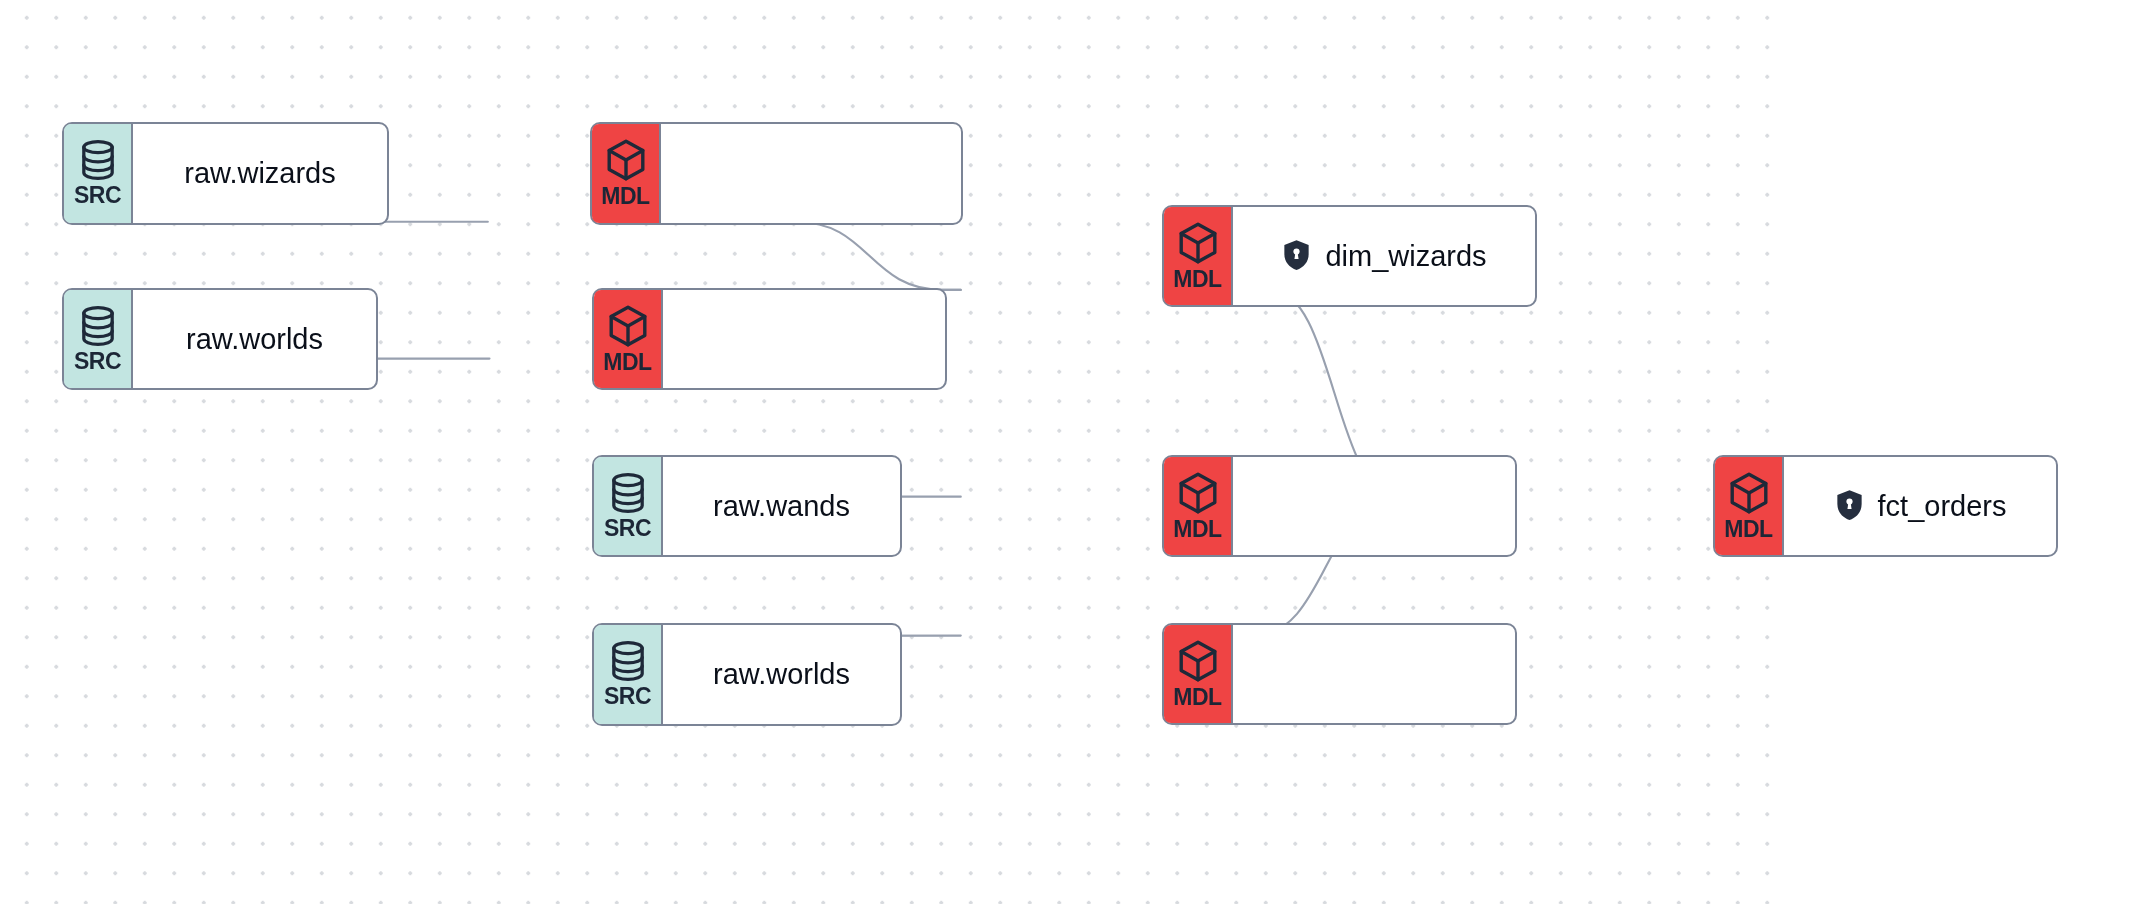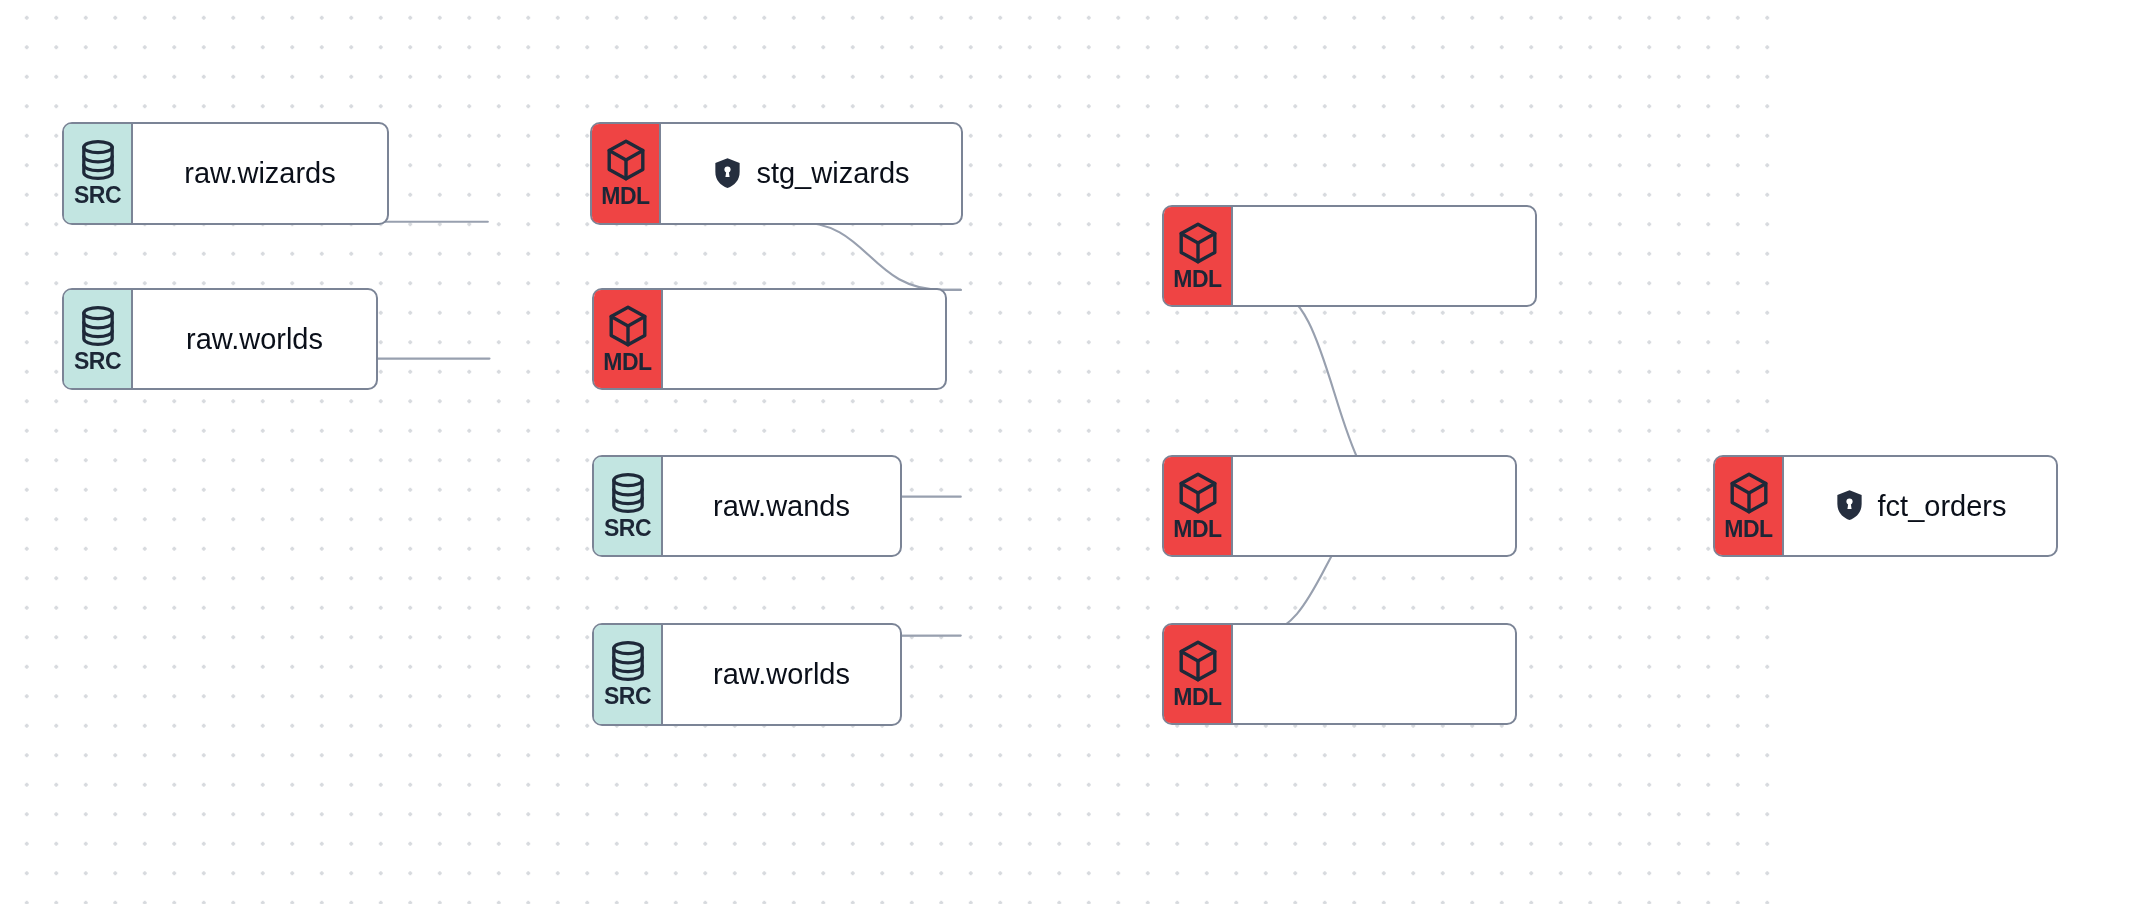--- a/index.html
+++ b/index.html
@@ -173,77 +173,77 @@
     <div class="badge kind-MDL">
       <span class="badge-icon">
             <svg width="48" height="48" viewBox="0 0 24 24" fill="none" stroke="#1e2939" stroke-width="1.7" stroke-linecap="round" stroke-linejoin="round">
               <path d="M12 2.6l8.4 4.7v9.4L12 21.4l-8.4-4.7V7.3z"></path>
               <path d="M3.6 7.3L12 12l8.4-4.7"></path>
               <path d="M12 12v9.4"></path>
             </svg>
           </span>
       <span class="kind-label">MDL</span>
     </div>
+  </div>
+      <div class="node" style="left: 592px; top: 288px; width: 355px; height: 102px;">
+    <div class="badge kind-MDL">
+      <span class="badge-icon">
+            <svg width="48" height="48" viewBox="0 0 24 24" fill="none" stroke="#1e2939" stroke-width="1.7" stroke-linecap="round" stroke-linejoin="round">
+              <path d="M12 2.6l8.4 4.7v9.4L12 21.4l-8.4-4.7V7.3z"></path>
+              <path d="M3.6 7.3L12 12l8.4-4.7"></path>
+              <path d="M12 12v9.4"></path>
+            </svg>
+          </span>
+      <span class="kind-label">MDL</span>
+    </div>
+  </div>
+      <div class="node" style="left: 1162px; top: 455px; width: 355px; height: 102px;">
+    <div class="badge kind-MDL">
+      <span class="badge-icon">
+            <svg width="48" height="48" viewBox="0 0 24 24" fill="none" stroke="#1e2939" stroke-width="1.7" stroke-linecap="round" stroke-linejoin="round">
+              <path d="M12 2.6l8.4 4.7v9.4L12 21.4l-8.4-4.7V7.3z"></path>
+              <path d="M3.6 7.3L12 12l8.4-4.7"></path>
+              <path d="M12 12v9.4"></path>
+            </svg>
+          </span>
+      <span class="kind-label">MDL</span>
+    </div>
+  </div>
+      <div class="node" style="left: 1162px; top: 623px; width: 355px; height: 102px;">
+    <div class="badge kind-MDL">
+      <span class="badge-icon">
+            <svg width="48" height="48" viewBox="0 0 24 24" fill="none" stroke="#1e2939" stroke-width="1.7" stroke-linecap="round" stroke-linejoin="round">
+              <path d="M12 2.6l8.4 4.7v9.4L12 21.4l-8.4-4.7V7.3z"></path>
+              <path d="M3.6 7.3L12 12l8.4-4.7"></path>
+              <path d="M12 12v9.4"></path>
+            </svg>
+          </span>
+      <span class="kind-label">MDL</span>
+    </div>
+  </div>
+      <div class="node" style="left: 1162px; top: 205px; width: 375px; height: 102px;">
+    <div class="badge kind-MDL">
+      <span class="badge-icon">
+            <svg width="48" height="48" viewBox="0 0 24 24" fill="none" stroke="#1e2939" stroke-width="1.7" stroke-linecap="round" stroke-linejoin="round">
+              <path d="M12 2.6l8.4 4.7v9.4L12 21.4l-8.4-4.7V7.3z"></path>
+              <path d="M3.6 7.3L12 12l8.4-4.7"></path>
+              <path d="M12 12v9.4"></path>
+            </svg>
+          </span>
+      <span class="kind-label">MDL</span>
+    </div>
     <div class="body">
       <span class="shield-wrap">
             <svg width="31" height="34" viewBox="0 0 24 26" fill="none">
               <path d="M12 0.9l9.4 3.5v7.1c0 6.2-3.9 10.4-9.4 12.4C6.5 21.9 2.6 17.7 2.6 11.5V4.4z" fill="#252e3e"></path>
               <circle cx="12" cy="9.6" r="2.4" fill="#ffffff"></circle>
               <path d="M11 11.3h2l0.6 4.1h-3.2z" fill="#ffffff"></path>
             </svg>
           </span>
-      <span class="label">stg_wizards</span>
-    </div>
-  </div>
-      <div class="node" style="left: 592px; top: 288px; width: 355px; height: 102px;">
-    <div class="badge kind-MDL">
-      <span class="badge-icon">
-            <svg width="48" height="48" viewBox="0 0 24 24" fill="none" stroke="#1e2939" stroke-width="1.7" stroke-linecap="round" stroke-linejoin="round">
-              <path d="M12 2.6l8.4 4.7v9.4L12 21.4l-8.4-4.7V7.3z"></path>
-              <path d="M3.6 7.3L12 12l8.4-4.7"></path>
-              <path d="M12 12v9.4"></path>
-            </svg>
-          </span>
-      <span class="kind-label">MDL</span>
-    </div>
-  </div>
-      <div class="node" style="left: 1162px; top: 455px; width: 355px; height: 102px;">
-    <div class="badge kind-MDL">
-      <span class="badge-icon">
-            <svg width="48" height="48" viewBox="0 0 24 24" fill="none" stroke="#1e2939" stroke-width="1.7" stroke-linecap="round" stroke-linejoin="round">
-              <path d="M12 2.6l8.4 4.7v9.4L12 21.4l-8.4-4.7V7.3z"></path>
-              <path d="M3.6 7.3L12 12l8.4-4.7"></path>
-              <path d="M12 12v9.4"></path>
-            </svg>
-          </span>
-      <span class="kind-label">MDL</span>
-    </div>
-  </div>
-      <div class="node" style="left: 1162px; top: 623px; width: 355px; height: 102px;">
-    <div class="badge kind-MDL">
-      <span class="badge-icon">
-            <svg width="48" height="48" viewBox="0 0 24 24" fill="none" stroke="#1e2939" stroke-width="1.7" stroke-linecap="round" stroke-linejoin="round">
-              <path d="M12 2.6l8.4 4.7v9.4L12 21.4l-8.4-4.7V7.3z"></path>
-              <path d="M3.6 7.3L12 12l8.4-4.7"></path>
-              <path d="M12 12v9.4"></path>
-            </svg>
-          </span>
-      <span class="kind-label">MDL</span>
-    </div>
-  </div>
-      <div class="node" style="left: 1162px; top: 205px; width: 375px; height: 102px;">
-    <div class="badge kind-MDL">
-      <span class="badge-icon">
-            <svg width="48" height="48" viewBox="0 0 24 24" fill="none" stroke="#1e2939" stroke-width="1.7" stroke-linecap="round" stroke-linejoin="round">
-              <path d="M12 2.6l8.4 4.7v9.4L12 21.4l-8.4-4.7V7.3z"></path>
-              <path d="M3.6 7.3L12 12l8.4-4.7"></path>
-              <path d="M12 12v9.4"></path>
-            </svg>
-          </span>
-      <span class="kind-label">MDL</span>
+      <span class="label">dim_wizards</span>
     </div>
   </div>
       <div class="node" style="left: 1713px; top: 455px; width: 345px; height: 102px;">
     <div class="badge kind-MDL">
       <span class="badge-icon">
             <svg width="48" height="48" viewBox="0 0 24 24" fill="none" stroke="#1e2939" stroke-width="1.7" stroke-linecap="round" stroke-linejoin="round">
               <path d="M12 2.6l8.4 4.7v9.4L12 21.4l-8.4-4.7V7.3z"></path>
               <path d="M3.6 7.3L12 12l8.4-4.7"></path>
               <path d="M12 12v9.4"></path>
             </svg>

